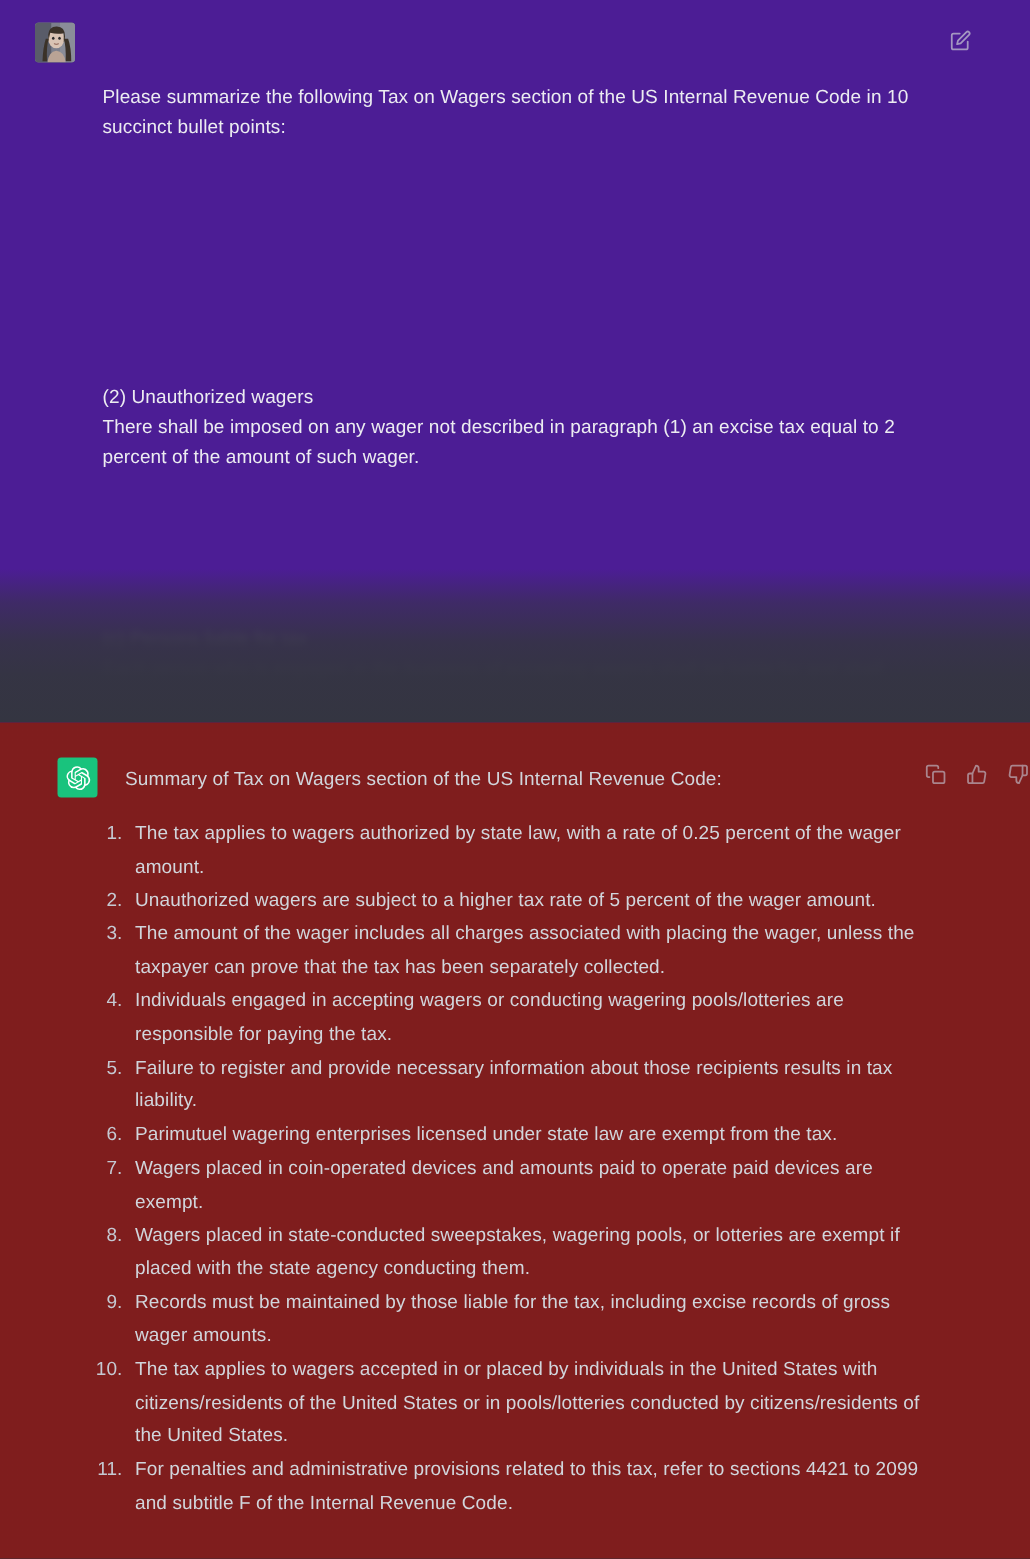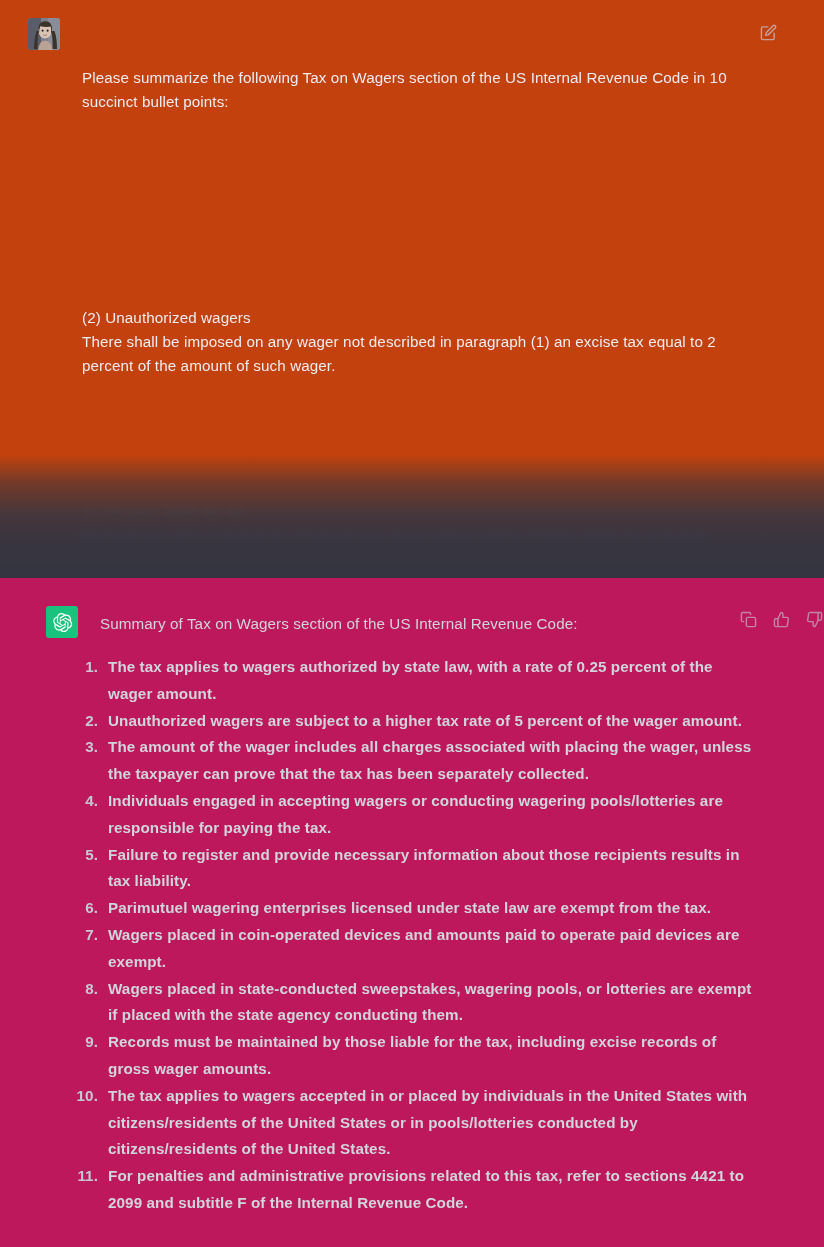--- a/index.html
+++ b/index.html
@@ -20,21 +20,21 @@
     height: 1247px;
     overflow: hidden;
   }
 
   
   .msg-user {
     position: absolute;
     top: 0; left: 0;
     width: 824px;
     height: 578px;
-    background: #c2410c;
+    background: #4c1d95;
     overflow: hidden;
   }
   .avatar {
     position: absolute;
     left: 28px;
     top: 18px;
     width: 32px;
     height: 32px;
     border-radius: 3px;
     overflow: hidden;
@@ -94,21 +94,21 @@
     filter: blur(2.6px);
   }
   .blur-text p { margin: 0; }
 
   
   .msg-assistant {
     position: absolute;
     top: 578px; left: 0;
     width: 824px;
     height: 669px;
-    background: #be185d;
+    background: #7f1d1d;
     overflow: hidden;
   }
   
   .msg-assistant::before {
     content: "";
     position: absolute;
     inset: 0;
     background-image:
       radial-gradient(rgba(255,255,255,0.012) 0.5px, transparent 0.6px);
     background-size: 4px 4px;
@@ -168,21 +168,20 @@
     color: #d1d5db;
     font-size: 15.2px;
     line-height: 26.8px;
     letter-spacing: 0.1px;
   }
   .answer-list li {
     position: relative;
     padding-left: 36px;
     margin: 0 0 0 0;
     counter-increment: item;
-    font-weight: bold;
   }
   .answer-list li::before {
     content: counter(item) ".";
     position: absolute;
     left: 0;
     top: 0;
     width: 26px;
     text-align: right;
     color: #c5c9d2;
   }

